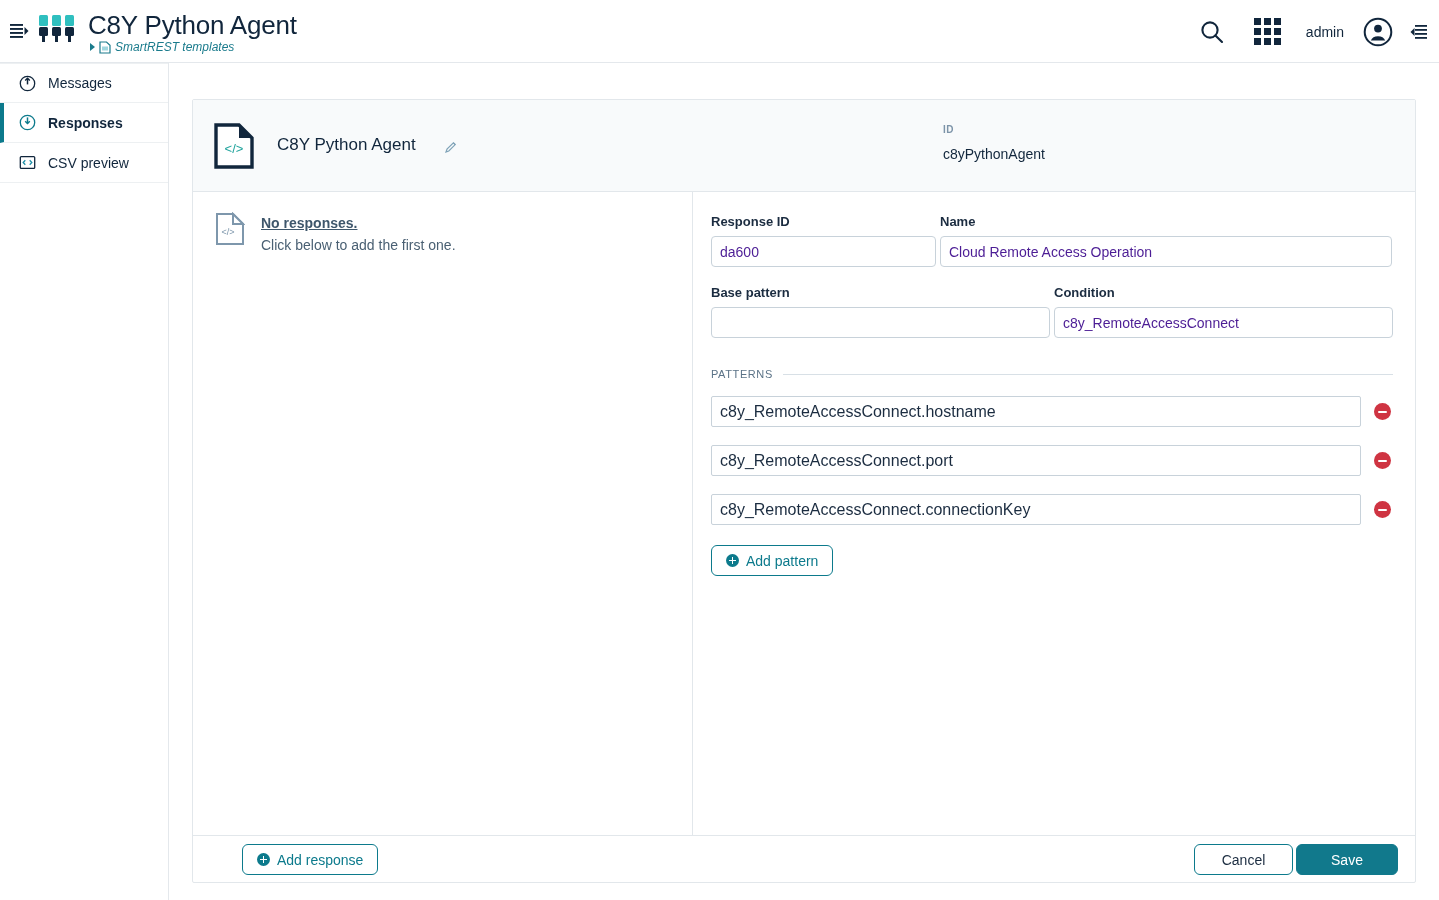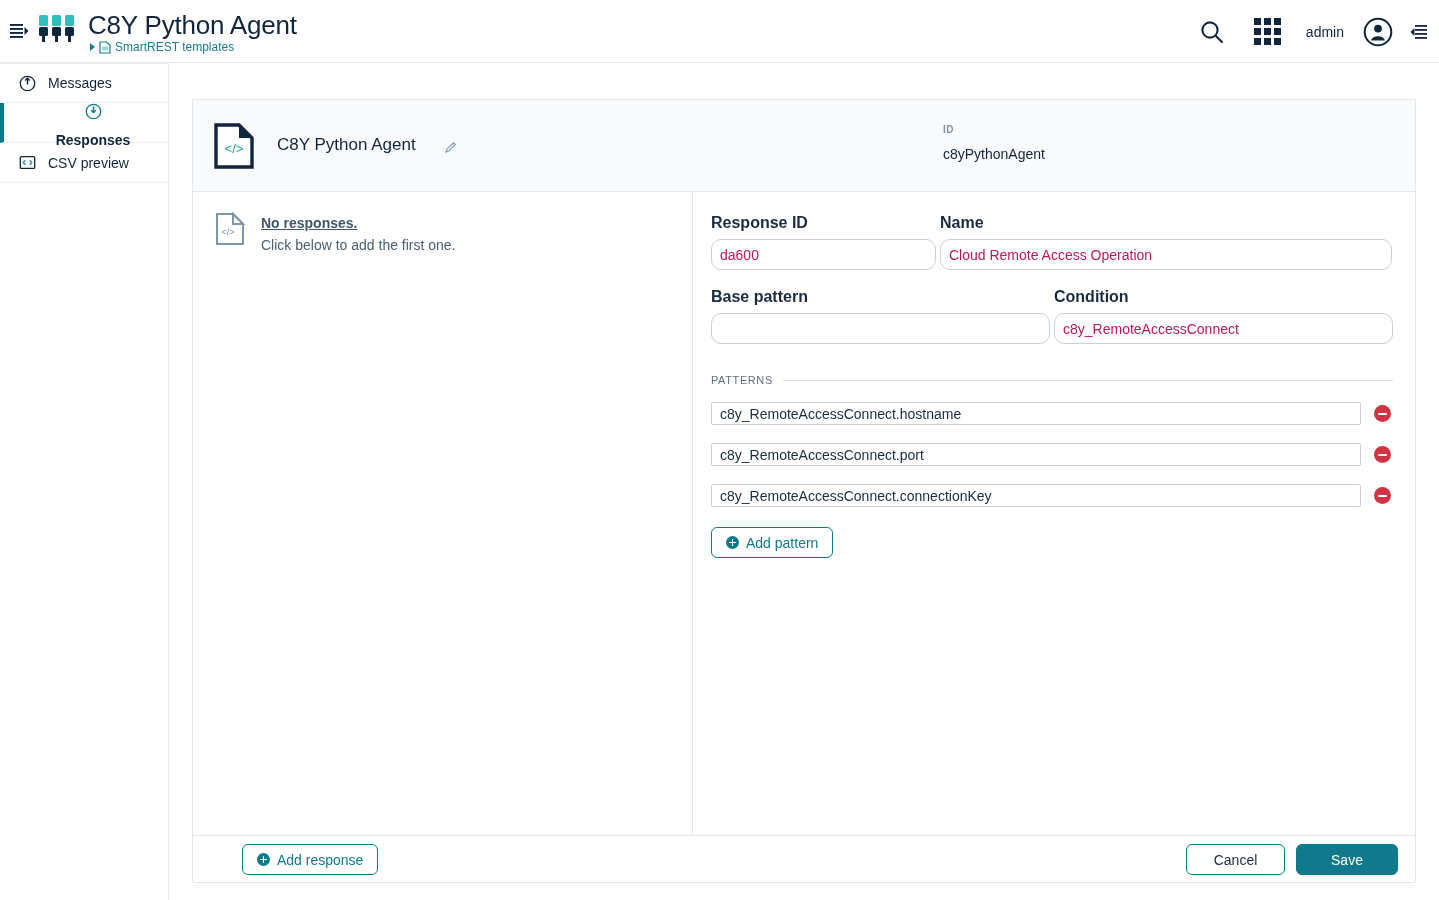--- a/index.html
+++ b/index.html
@@ -40,21 +40,21 @@
     display: flex; align-items: center; gap: 4px;
     font-size: 12px; color: #1A7B8C; white-space: nowrap;
   }
   .bc-caret {
     width: 0; height: 0;
     border-left: 5px solid #1A7B8C;
     border-top: 4px solid transparent;
     border-bottom: 4px solid transparent;
     display: inline-block;
   }
-  .bc-label { cursor: pointer; }
+  .bc-label { cursor: pointer; font-style: italic; }
 
   .tb-right {
     position: absolute; right: 0; top: 0;
     height: 63px; display: flex; align-items: center; gap: 0;
   }
   .tb-icon-btn {
     width: 56px; height: 63px;
     display: flex; align-items: center; justify-content: center;
     cursor: pointer; color: #11263C;
   }
@@ -87,21 +87,20 @@
     gap: 12px; padding-left: 18px;
     border-bottom: 1px solid #EDF0F2;
     font-size: 14px; color: #11263C;
     cursor: pointer;
   }
   .side-item:first-child { border-top: 1px solid #EDF0F2; }
   .side-item.active {
     font-weight: 700;
     border-left: 4px solid #0C7A8C;
     padding-left: 14px;
-    flex-direction: column;
   }
   .side-ico { width: 18px; height: 18px; display: flex;
               align-items: center; justify-content: center; color: #11263C; }
   .side-item.active .side-ico { color: #0C7A8C; }
 
   
   .card {
     position: absolute; left: 192px; top: 99px;
     width: 1224px; height: 784px;
     background: #ffffff;
@@ -153,30 +152,30 @@
   .right-panel {
     flex: 1; position: relative;
     padding: 22px 22px 0 18px;
   }
 
   
   .frow { display: flex; gap: 0; }
   .fgroup { margin-bottom: 18px; }
   .flabel {
     display: block;
-    font-size: 16px; font-weight: 700;
+    font-size: 13px; font-weight: 700;
     color: #1B2C40; margin-bottom: 7px;
   }
   .finput {
     width: 100%; height: 31px;
     border: 1px solid #C8D2DA;
-    border-radius: 10px;
+    border-radius: 4px;
     background: #fff;
     font-family: "Liberation Sans", sans-serif;
-    font-size: 14px; color: #be185d;
+    font-size: 14px; color: #4c1d95;
     padding: 0 8px;
     outline: none;
   }
 
   .fieldset-patterns {
     margin-top: 12px;
   }
   .legend-row {
     display: flex; align-items: center; gap: 10px;
     margin-bottom: 16px;
@@ -185,24 +184,24 @@
     font-size: 11px; letter-spacing: 0.6px;
     color: #5B7387; white-space: nowrap;
   }
   .legend-line { flex: 1; height: 1px; background: #D8E0E6; }
 
   .pattern-row {
     display: flex; align-items: center; gap: 0;
     margin-bottom: 18px;
   }
   .pattern-input {
-    width: 650px; height: 23px;
+    width: 650px; height: 31px;
     border: 1px solid #C8D2DA; border-radius: 2px;
     font-family: "Liberation Sans", sans-serif;
-    font-size: 14px; color: #1B2C40;
+    font-size: 16px; color: #1B2C40;
     padding: 6px 8px; outline: none; background: #fff;
   }
   .pattern-remove {
     margin-left: 13px;
     width: 17px; height: 17px; border-radius: 50%;
     background: #CF3442;
     position: relative; cursor: pointer;
     border: none; padding: 0;
   }
   .pattern-remove::after {
@@ -243,21 +242,21 @@
   .card-footer {
     position: relative;
     height: 47px;
     border-top: 1px solid #E2E7EB;
   }
   .footer-left {
     position: absolute; left: 17px; top: 8px; padding-left: 32px;
   }
   .footer-right {
     position: absolute; right: 17px; top: 8px;
-    display: flex; gap: 11px;
+    display: flex; gap: 3px;
   }
   .btn-cancel { width: 99px; }
   .btn-save { width: 102px; }
 </style>
 </head>
 <body>
 
 <div class="topbar">
 
   <div class="tb-collapse">

